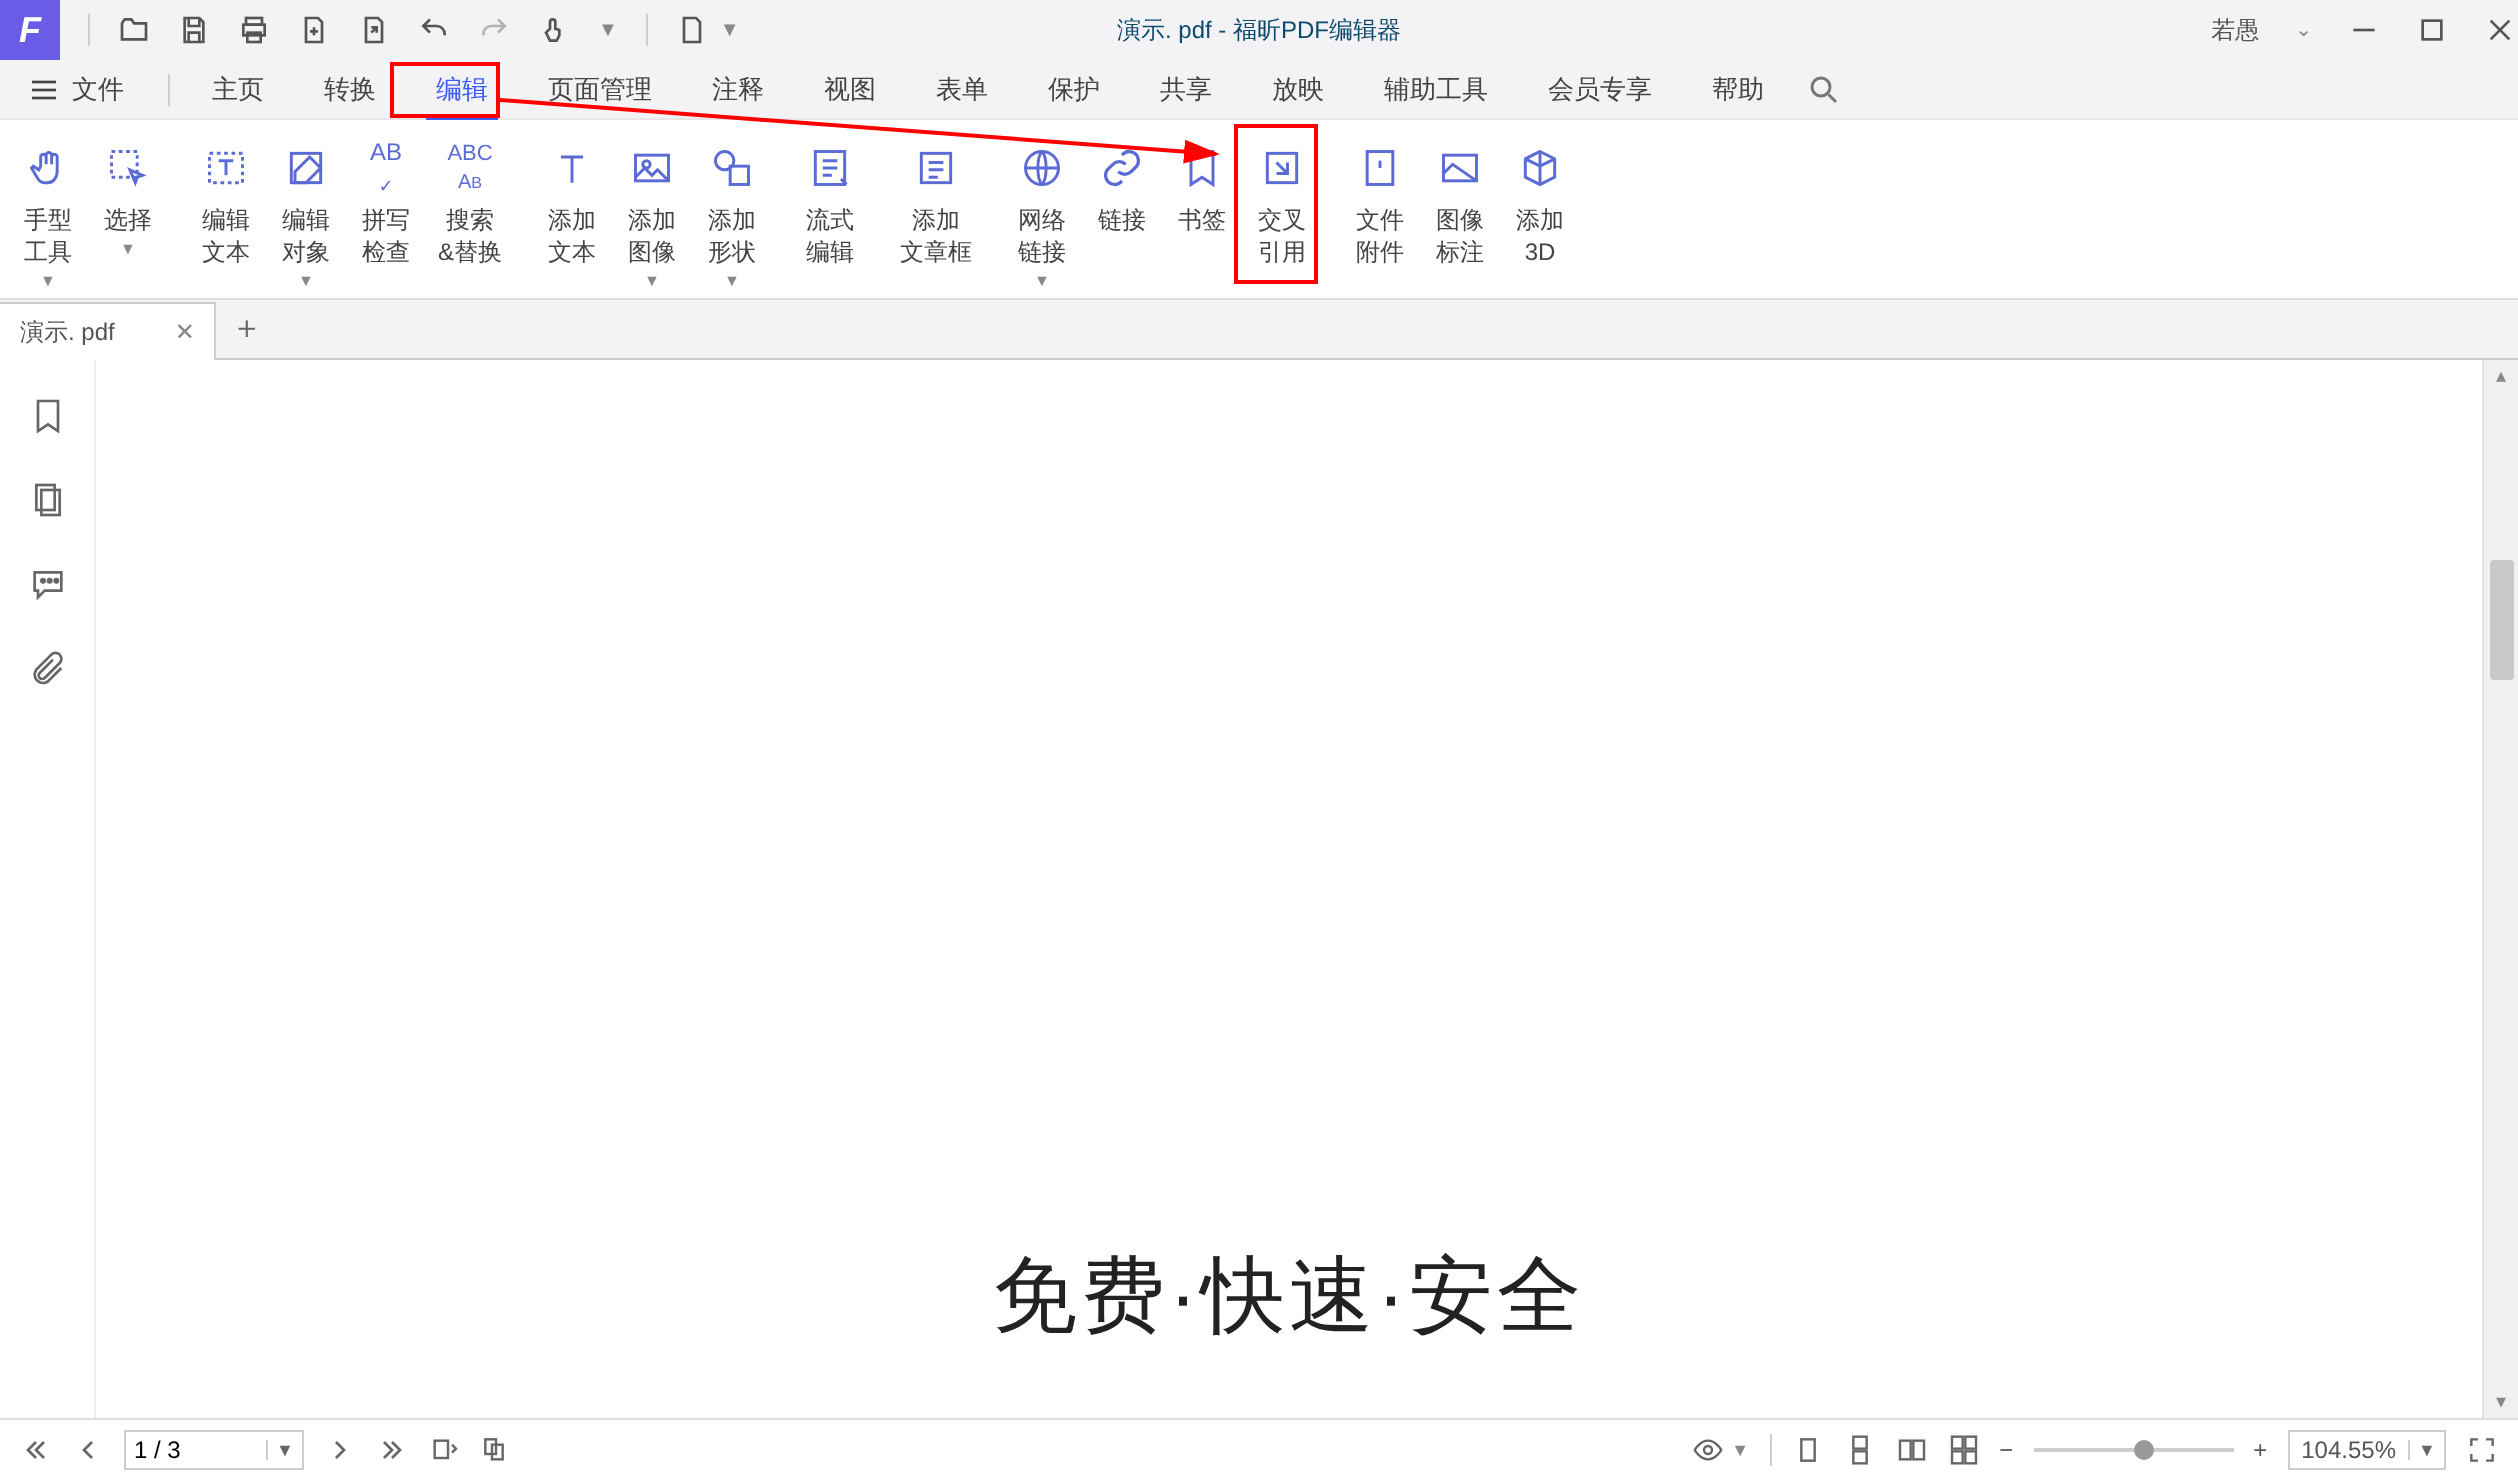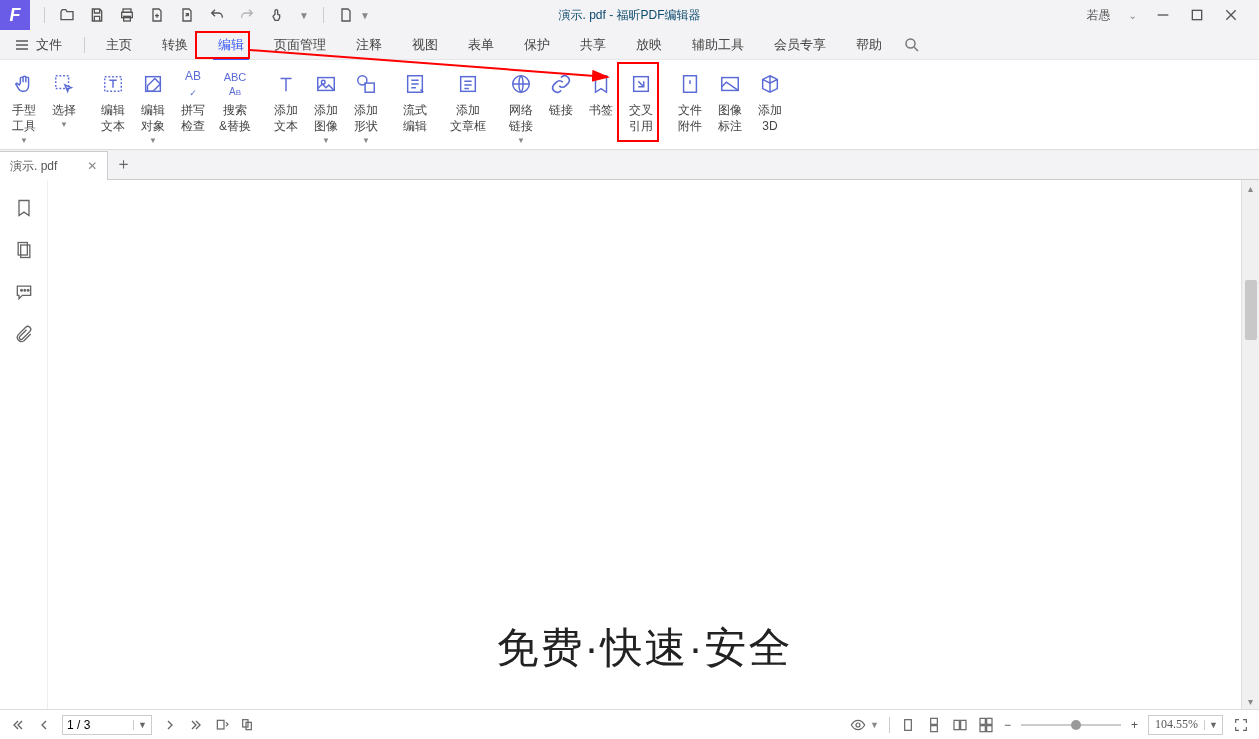--- a/index.html
+++ b/index.html
@@ -5,21 +5,21 @@
 * { box-sizing: border-box; margin: 0; padding: 0; font-family: "Microsoft YaHei", "Segoe UI", sans-serif; }
 body { width: 1259px; height: 739px; background: #fff; overflow: hidden; position: relative; }
 
 
 .titlebar { height: 30px; background: #f3f3f5; display: flex; align-items: center; position: relative; }
 .logo { width: 30px; height: 30px; background: #6b5ce7; display: flex; align-items: center; justify-content: center; color: #fff; font-weight: bold; font-size: 18px; font-style: italic; }
 .qa { display: flex; gap: 14px; padding: 0 14px; align-items: center; }
 .qa-icon { width: 16px; height: 16px; color: #555; cursor: pointer; }
 .qa-sep { width:1px; height:16px; background:#ccc; }
 .titlecenter { position: absolute; left: 50%; transform: translateX(-50%); font-size: 12px; color: #0c4a6e; }
-.titleright { margin-left: auto; display: flex; align-items: center; gap: 18px; padding-right: 20px; font-size: 12px; color: #555;}
+.titleright { margin-left: auto; display: flex; align-items: center; gap: 18px; padding-right: 1px; font-size: 12px; color: #555;}
 .win-icon { width:16px; height:16px; cursor:pointer; color:#555;}
 
 
 .menubar { height: 30px; background: #f3f3f5; display: flex; align-items: center; padding: 0 14px; gap: 0; font-size: 13px; color:#444; border-bottom: 1px solid #e6e6e8;}
 .menuitem { padding: 0 15px; height:30px; display:flex; align-items:center; cursor:pointer; position:relative;}
 .menuitem.active { color: #3b5bf6; }
 .menuitem.active::after { content:""; position:absolute; bottom:0; left:10px; right:10px; height:2px; background:#3b5bf6;}
 .menu-file { display:flex; align-items:center; gap:6px; padding-right:12px; margin-right:4px;}
 .menu-file-sep { width:1px;height:16px;background:#ccc; margin:0 6px;}
 .search-icon-right { margin-left: 6px; }
@@ -54,21 +54,21 @@
 
 .status { height:30px; background:#fff; border-top:1px solid #ddd; display:flex; align-items:center; padding: 0 10px; font-size:12px; color:#555; gap:10px;}
 .st-icon { width:16px; height:16px; color:#666; cursor:pointer;}
 .pagebox { display:flex; align-items:center; border:1px solid #ccc; height:20px;}
 .pagebox input { width:70px; border:none; padding:0 4px; font-size:12px; outline:none;}
 .pagebox .pbdd { width:18px; border-left:1px solid #ccc; text-align:center; font-size:9px; color:#666; cursor:pointer;}
 .status-right { margin-left:auto; display:flex; align-items:center; gap:10px;}
 .zoom-slider { width:100px; height:2px; background:#ccc; position:relative;}
 .zoom-slider .zthumb { position:absolute; left:50%; top:-4px; width:10px; height:10px; background:#999; border-radius:50%;}
 .zoombox { display:flex; align-items:center; border:1px solid #ccc; height:20px;}
-.zoombox span { padding:0 6px;font-family:Liberation Serif, serif;}
+.zoombox span { padding:0 6px;}
 .zoombox .zbdd { width:18px; border-left:1px solid #ccc; text-align:center; font-size:9px; color:#666;}
 
 
 .annot { position:absolute; border:2px solid #f00; pointer-events:none;}
 .arrow-line { position:absolute; pointer-events:none;}
 
 svg { display:block; }
 </style>
 </head>
 <body>

